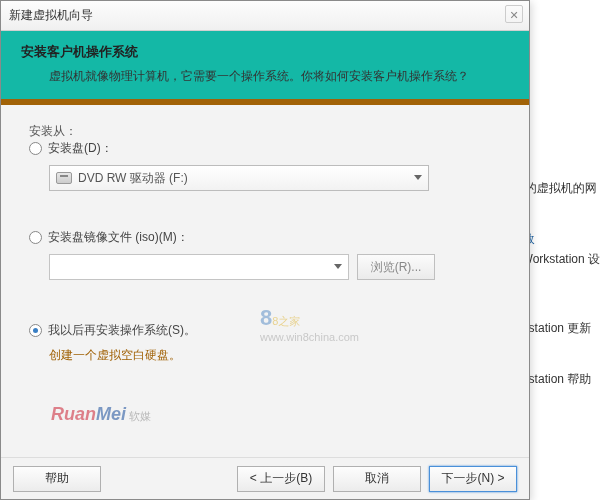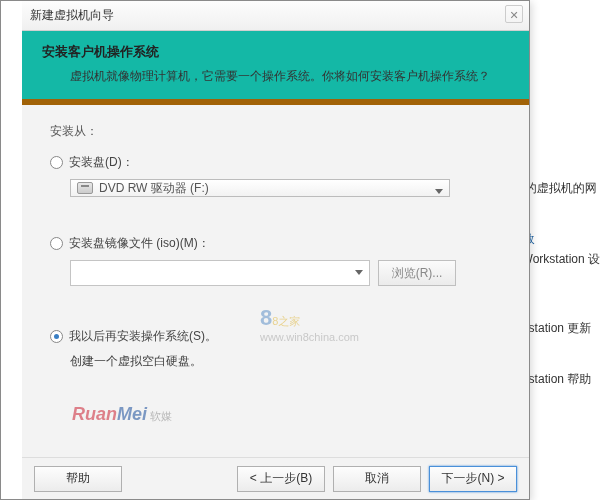--- a/index.html
+++ b/index.html
@@ -2,49 +2,49 @@
 <html><head>
 <meta charset="utf-8">
 <style>
 * { box-sizing: border-box; margin: 0; padding: 0; font-family: "Microsoft YaHei", "SimSun", sans-serif; }
 body { width: 600px; height: 500px; background: #fff; position: relative; overflow: hidden; }
 
 .bg-links { position: absolute; right: 0; top: 160px; font-size: 12px; color: #1a5fa0; line-height: 1.6; }
 .bg-links div { margin-bottom: 32px; }
 .bg-links .black { color: #333; }
 
-.dialog { position: absolute; left: 0; top: 0; width: 530px; height: 500px; border: 1px solid #8a8a8a; background: #fff; box-shadow: 2px 2px 8px rgba(0,0,0,0.15); display: flex; flex-direction: column; padding-left: 21px; }
+.dialog { position: absolute; left: 0; top: 0; width: 530px; height: 500px; border: 1px solid #8a8a8a; background: #fff; box-shadow: 2px 2px 8px rgba(0,0,0,0.15); display: flex; flex-direction: column; }
 
 .titlebar { height: 30px; background: linear-gradient(#fdfdfd,#f0f0f0); border-bottom: 1px solid #d0d0d0; display: flex; align-items: center; padding: 0 8px; font-size: 12px; color: #333; position: relative; }
 .close-x { position: absolute; right: 6px; top: 4px; width: 18px; height: 18px; font-size: 11px; color: #888; text-align: center; line-height: 18px; border: 1px solid #ccc; border-radius: 2px; }
 
 .header { background: #14b8a6; padding: 12px 20px 14px 20px; border-bottom: 6px solid #a16207; }
 .header-title { font-size: 13px; font-weight: bold; color: #222; margin-bottom: 6px; }
 .header-sub { font-size: 12px; color: #333; padding-left: 28px; line-height: 1.5; }
 
 .body { flex: 1; background: #f3f3f3; padding: 18px 28px 10px 28px; font-size: 12px; color: #555; position: relative; }
-.section-label { margin-bottom: 14px; }
+.section-label { }
 
 .opt { margin-bottom: 10px; }
 .opt-row { display: flex; align-items: center; gap: 6px; margin-bottom: 8px; }
 .radio { width: 13px; height: 13px; border: 1px solid #888; border-radius: 50%; background: #fff; display: inline-flex; align-items: center; justify-content: center; }
 .radio.checked::after { content:""; width:5px; height:5px; background:#3a7fc4; border-radius:50%; display:block; }
 .opt-label { color: #444; }
 
-.dropdown { margin-left: 20px; width: 380px; height: 18px; border: 1px solid #bcbcbc; background: linear-gradient(#fff,#f2f2f2); display: flex; align-items: center; padding: 0 6px; font-size: 12px; color: #555; position: relative; }
+.dropdown { margin-left: 20px; width: 380px; height: 26px; border: 1px solid #bcbcbc; background: linear-gradient(#fff,#f2f2f2); display: flex; align-items: center; padding: 0 6px; font-size: 12px; color: #555; position: relative; }
 .drive-icon { width: 16px; height: 12px; background: linear-gradient(#e8e8e8,#ccc); border: 1px solid #999; border-radius: 2px; margin-right: 6px; position: relative; }
 .drive-icon::after { content:""; position:absolute; top:2px; left:3px; width:8px; height:2px; background:#888; }
 .dd-arrow { position: absolute; right: 6px; top: 9px; width: 0; height: 0; border-left: 4px solid transparent; border-right: 4px solid transparent; border-top: 5px solid #666; }
 
 .iso-row { margin-left: 20px; display: flex; gap: 8px; }
 .iso-input { width: 300px; height: 26px; border: 1px solid #c4c4c4; background: #fff; position: relative; }
 .iso-input .dd-arrow { right: 6px; }
 .browse-btn { width: 78px; height: 26px; border: 1px solid #bfbfbf; background: linear-gradient(#fbfbfb,#ebebeb); font-size: 12px; color: #888; display: flex; align-items: center; justify-content: center; }
 
-.hint { margin-left: 20px; color: #404040; font-size: 12px; }
+.hint { margin-left: 20px; color: #a16207; font-size: 12px; }
 
 .watermark { position: absolute; left: 50px; bottom: 32px; opacity: 0.55; font-size: 11px; }
 .watermark .rm { font-size: 18px; font-style: italic; font-weight: bold; }
 .watermark .r1 { color: #c23; } .watermark .r2 { color: #1a4f9c; }
 .watermark .sub { color: #888; font-size: 11px; }
 .wm2 { position:absolute; right:170px; top:200px; opacity:.4; font-size:11px; color:#1a4f9c; }
 .wm2 .big { font-size:22px; font-weight:bold; color:#2a6fb8; }
 .wm2 .o { color:#d9a400; }
 
 .footer { height: 42px; border-top: 1px solid #ddd; background: #f3f3f3; display: flex; align-items: center; padding: 0 12px; gap: 8px; }

